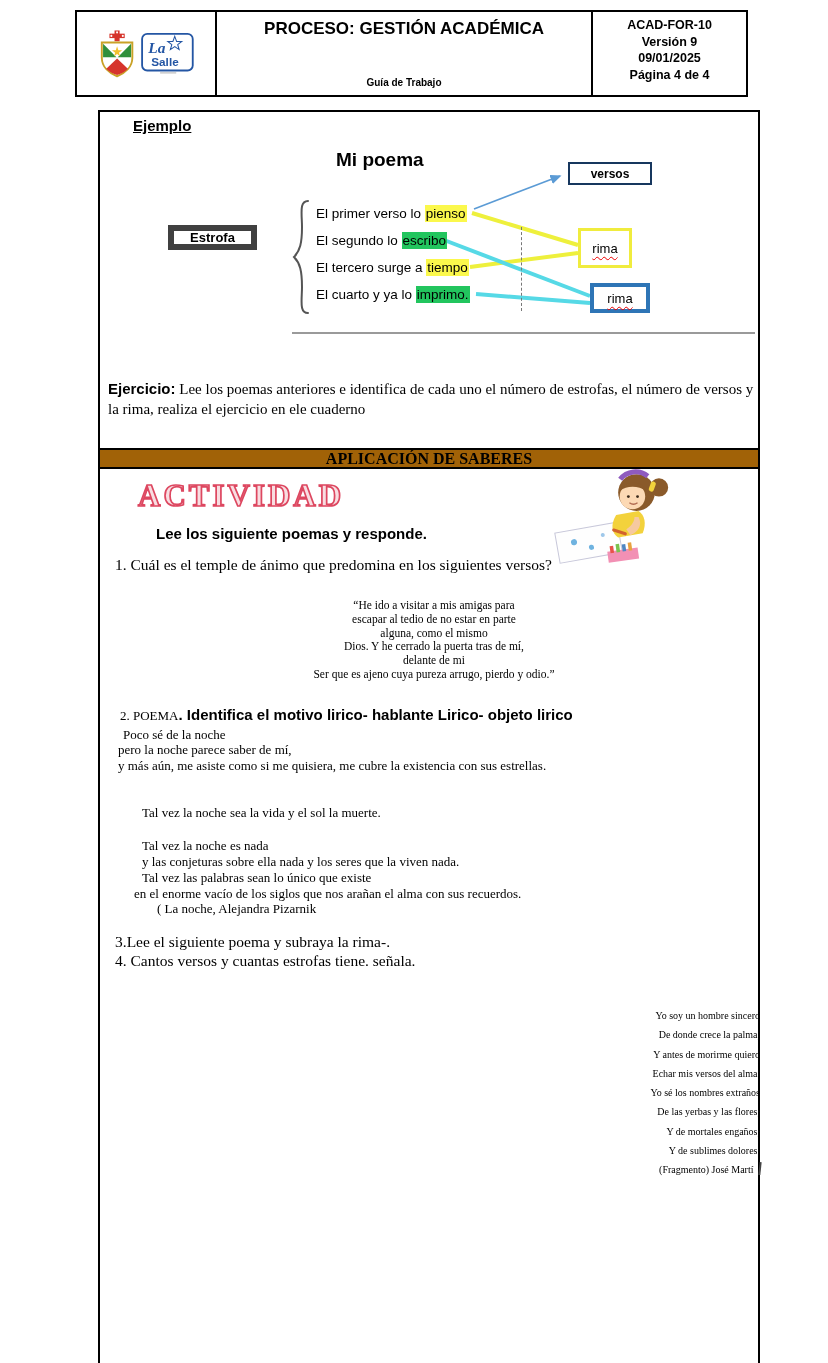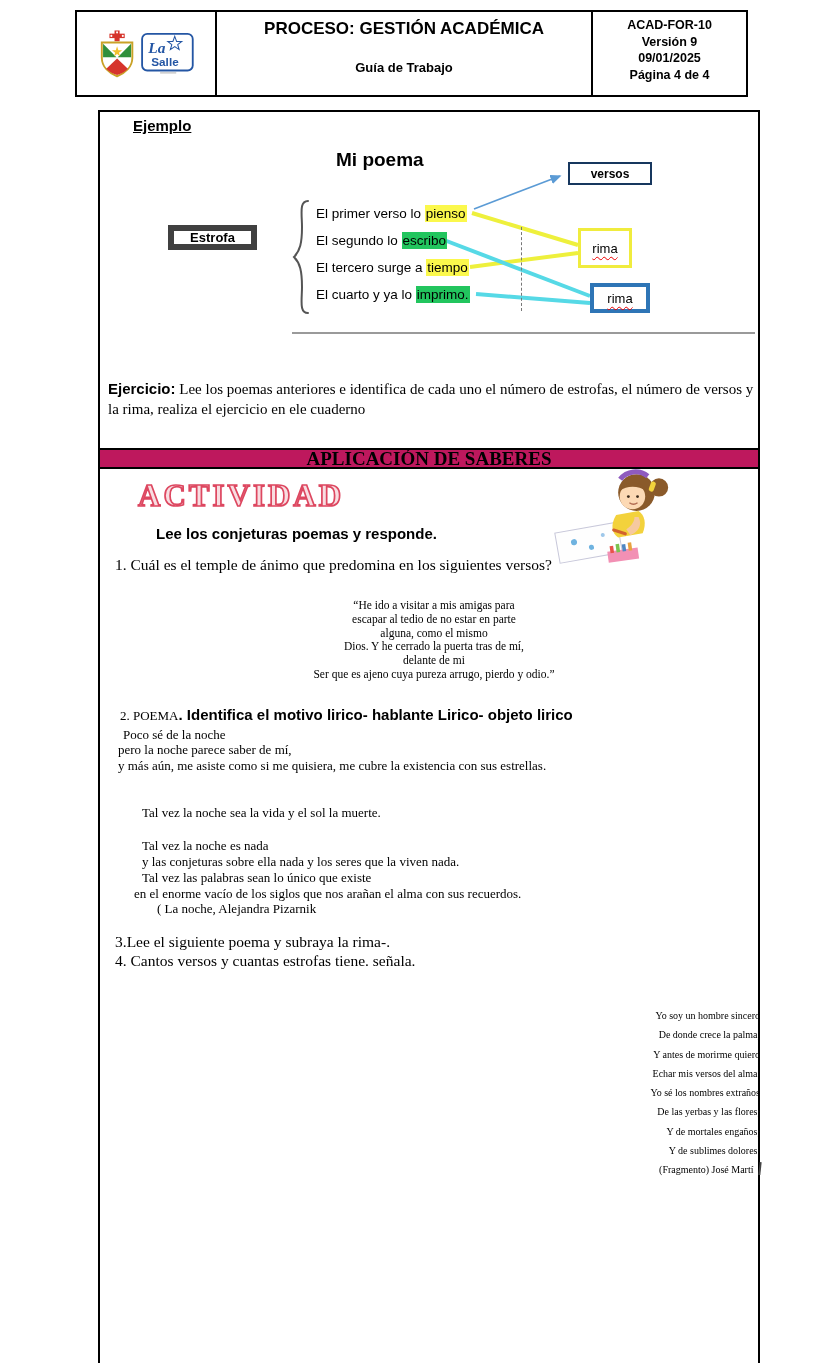--- a/index.html
+++ b/index.html
@@ -24,39 +24,39 @@
     width: 140px; border-right: 2px solid #000;
     display: flex; align-items: center; justify-content: center; gap: 5px;
     padding: 21px;
   }
   .header-center {
     flex: 1; border-right: 2px solid #000;
     text-align: center; padding-top: 7px;
     font-family: "Liberation Sans", sans-serif; font-weight: bold;
   }
   .process-title { font-size: 17px; }
-  .doc-title { font-size: 13px; margin-top: 21px; }
+  .doc-title { font-size: 10px; margin-top: 38px; }
   .header-meta {
     width: 153px; padding-top: 5px;
     font-family: "Liberation Sans", sans-serif; font-weight: bold;
     font-size: 12.5px; line-height: 16.5px; text-align: center;
   }
 
   
   .main-box {
     position: absolute; left: 98px; top: 110px;
     width: 662px; height: 1273px;
     border: 2px solid #000;
     display: flex; flex-direction: column;
   }
   .section-example { position: relative; height: 336px; }
   .banner {
-    height: 21px; background: #be185d;
+    height: 21px; background: #a16207;
     border-top: 2px solid #000; border-bottom: 2px solid #000;
-    text-align: center; font-weight: bold; font-size: 19px; line-height: 17px;
+    text-align: center; font-weight: bold; font-size: 16px; line-height: 17px;
   }
   .section-activity { position: relative; flex: 1; }
 
   
   .ejemplo-heading {
     position: absolute; left: 33px; top: 5px;
     font-family: "Liberation Sans", sans-serif; font-weight: bold; font-size: 15px;
     text-decoration: underline;
   }
   .connectors { position: absolute; left: 0; top: 0; width: 662px; height: 336px; pointer-events: none; }
@@ -263,21 +263,21 @@
         <path d="M70 13 A19 19 0 0 1 97 10" stroke="#8f5bbf" stroke-width="5" fill="none"></path>
         <circle cx="82" cy="30" r="12.5" fill="#fcd9b4"></circle>
         <path d="M70 24 C74 15 92 13 95 24 C88 19 76 19 70 24 Z" fill="#8a5a2a"></path>
         <circle cx="78" cy="30" r="1.4" fill="#3a2a1a"></circle>
         <circle cx="87" cy="30" r="1.4" fill="#3a2a1a"></circle>
         <path d="M79 36 Q83 39 87 36" stroke="#b06a50" stroke-width="1.3" fill="none"></path>
         <path d="M88 50 C92 58 88 64 80 68 L76 62 C82 58 84 54 84 50 Z" fill="#f6c9a0"></path>
         <rect x="62" y="63" width="15" height="3" rx="1.5" fill="#d2622e" transform="rotate(18 69 64)"></rect>
       </svg>
 
-      <div class="activity-subtitle">Lee los conjeturas poemas y responde.</div>
+      <div class="activity-subtitle">Lee los siguiente poemas y responde.</div>
 
       <div class="q1">1.   Cuál es el temple de ánimo que predomina en los siguientes versos?</div>
 
       <div class="poem1">
         <div>“He ido a visitar a mis amigas para</div>
         <div>escapar al tedio de no estar en parte</div>
         <div>alguna, como el mismo</div>
         <div>Dios. Y he cerrado la puerta tras de mí,</div>
         <div>delante de mi</div>
         <div>Ser que es ajeno cuya pureza arrugo, pierdo y odio.”</div>

